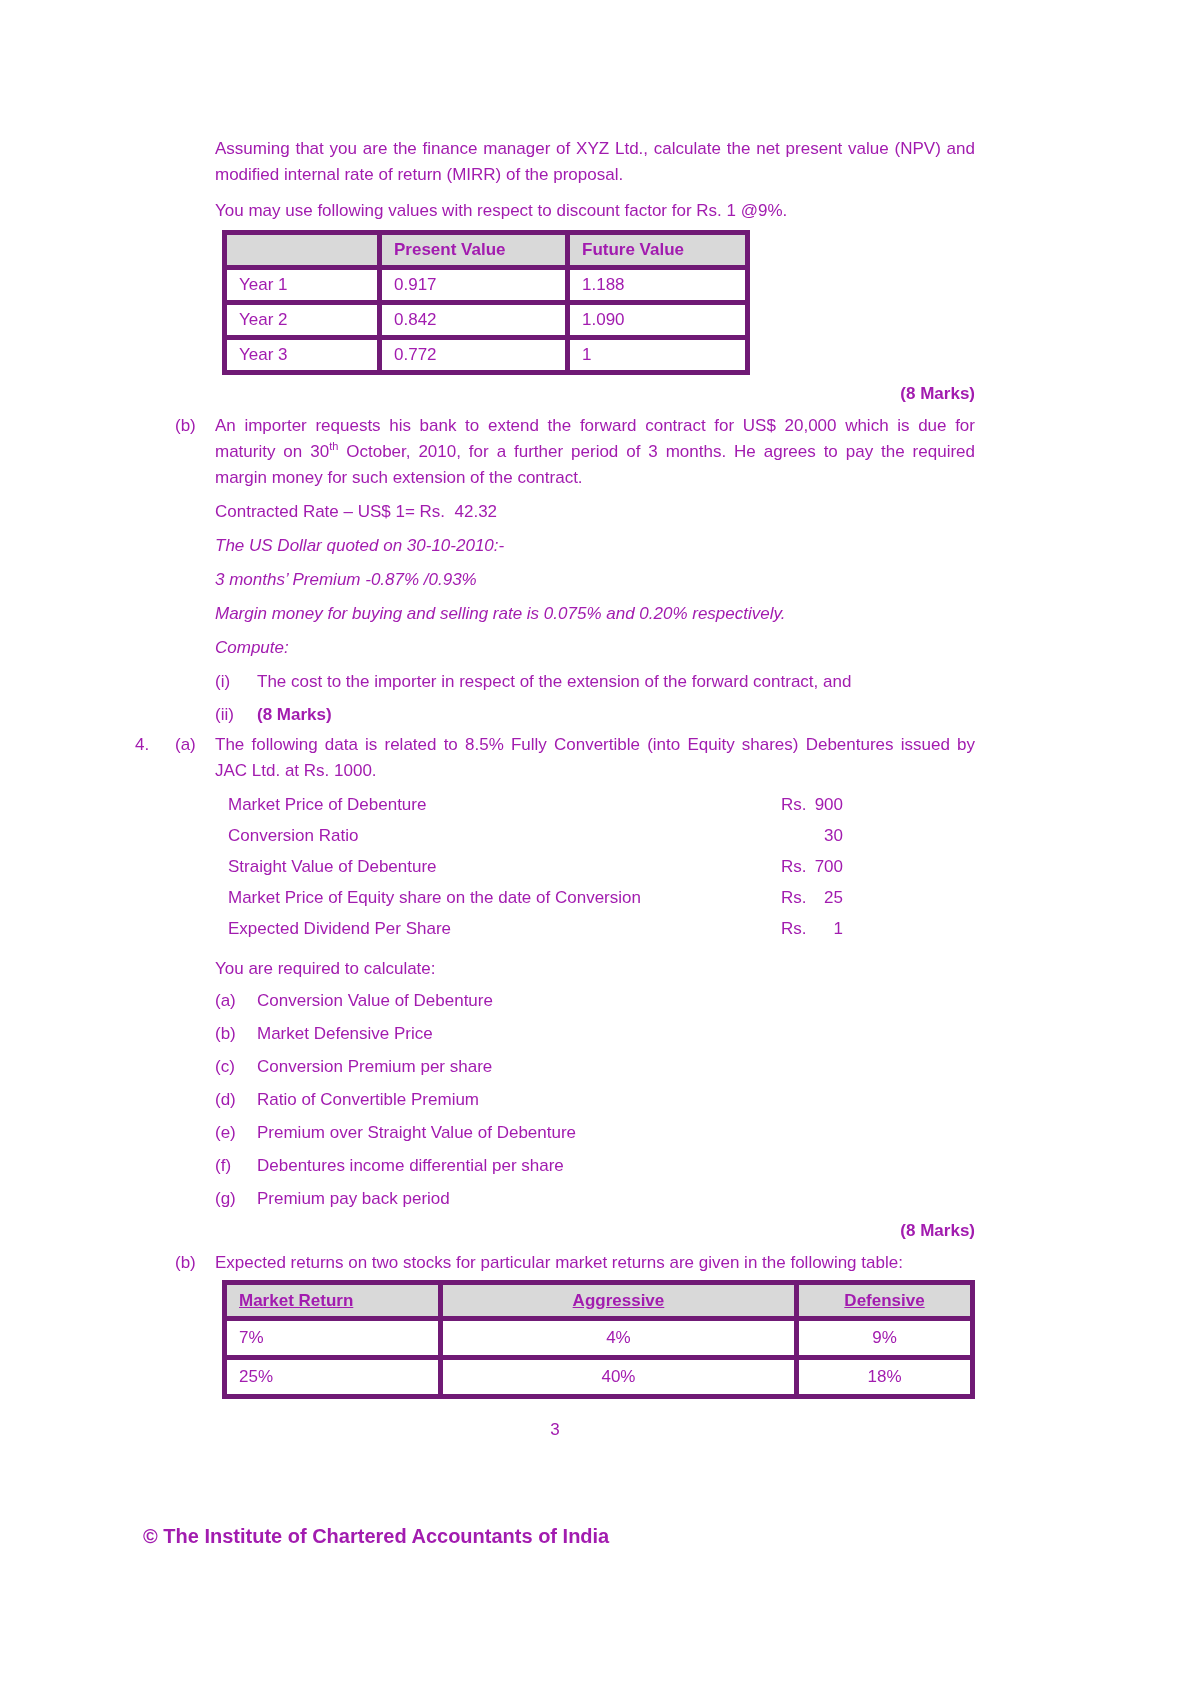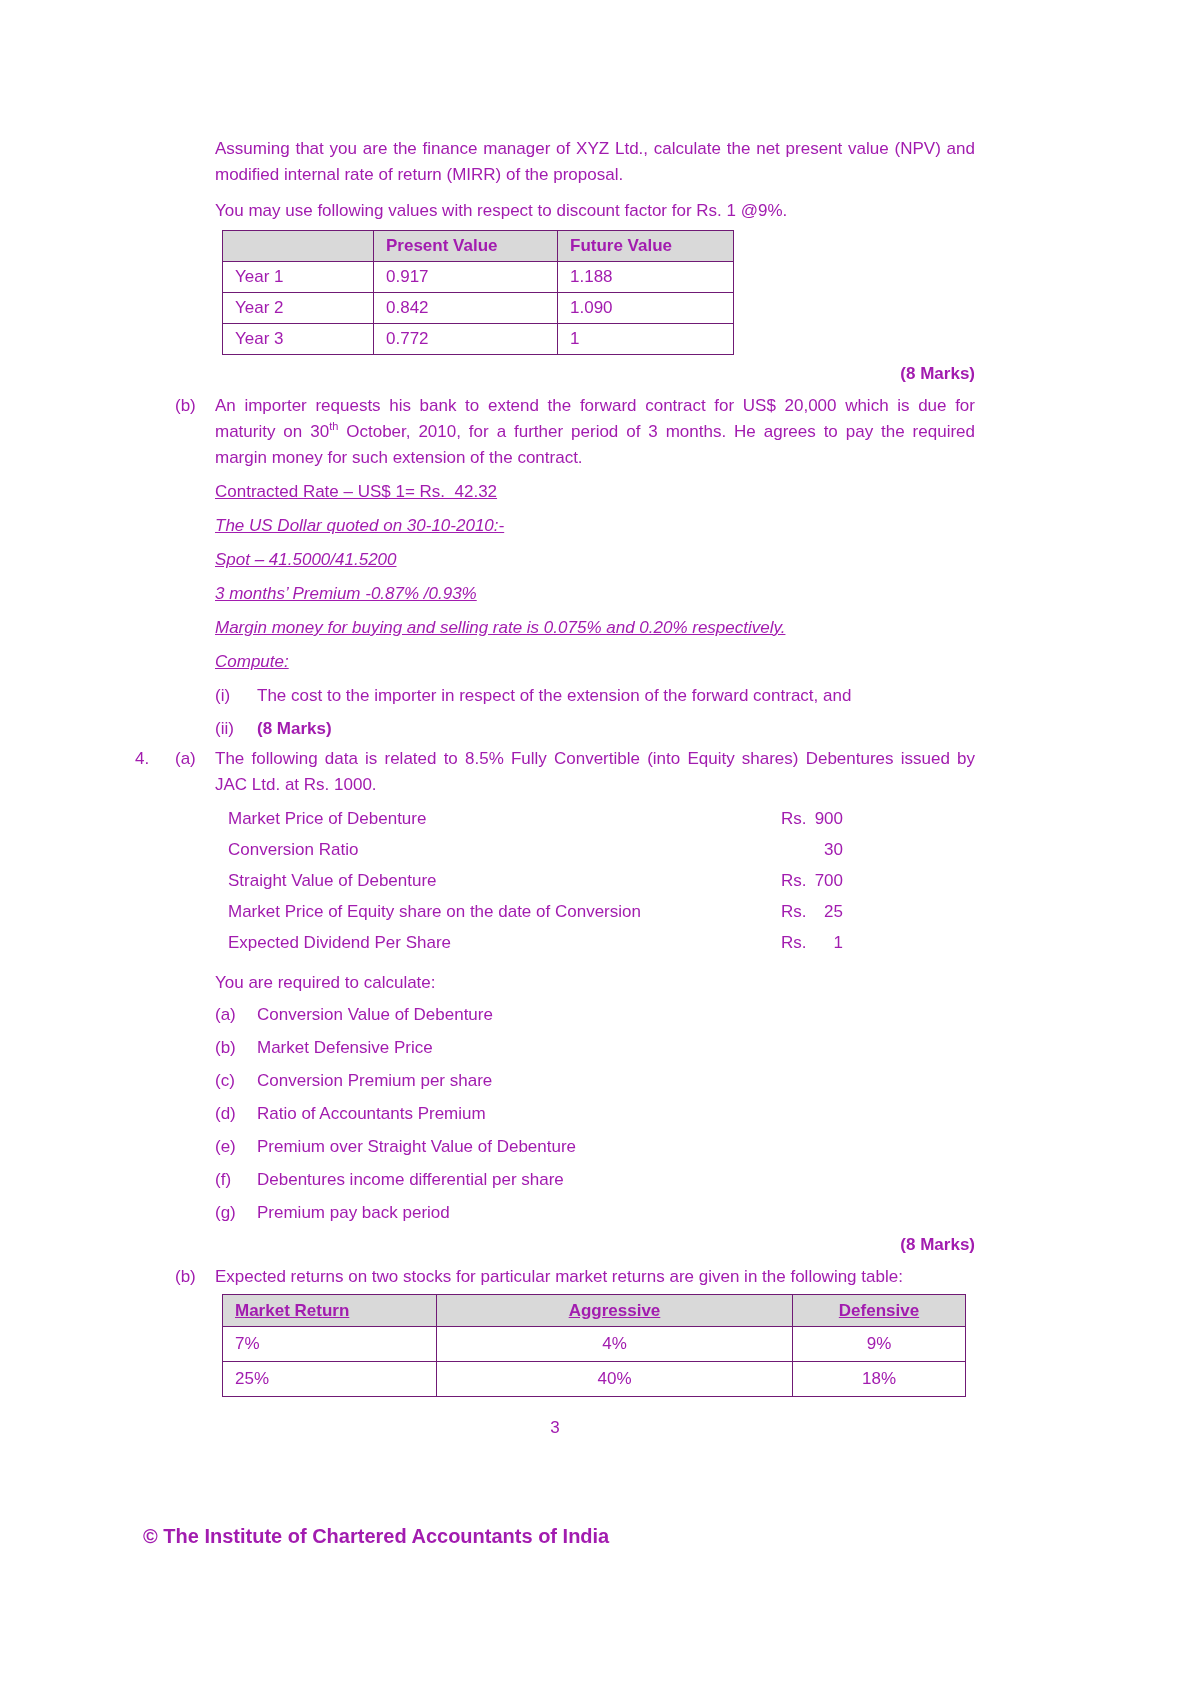--- a/index.html
+++ b/index.html
@@ -8,21 +8,21 @@
     width:1191px;height:1684px;
     background:#ffffff;
     font-family:"Liberation Sans", sans-serif;
     font-size:17px;color:#a21caf;
     overflow:hidden;
   }
   .content{
     position:absolute;left:135px;top:136px;width:840px;
   }
   .para{ text-align:justify; line-height:26px; margin:0 0 10px 80px; }
-  .line{ line-height:26px; margin:0 0 8px 80px;text-decoration:underline; }
+  .line{ line-height:26px; margin:0 0 8px 80px; }
   .intro{ line-height:26px; margin:14px 0 6px 80px; }
   .italic{ font-style:italic; }
   .ws-pre{ white-space:pre-wrap; }
   .marks{ text-align:right; font-weight:bold; line-height:26px; margin:6px 0 6px 0; }
 
   
   .qrow{ display:flex; align-items:flex-start; margin-bottom:8px; }
   .qnum{ width:40px; flex:0 0 40px; line-height:26px; }
   .qlab{ width:40px; flex:0 0 40px; line-height:26px; }
   .qtext{ flex:1; text-align:justify; line-height:26px; }
@@ -35,21 +35,21 @@
 
   
   .datalist{ margin:8px 0 10px 93px; width:615px; }
   .datarow{ display:flex; justify-content:space-between; line-height:26px; margin-bottom:5px; }
   .datarow .dlabel{ flex:1; }
   .datarow .dvalue{ flex:0 0 62px; display:flex; justify-content:space-between; }
 
   
   table{ border-collapse:collapse; margin-left:87px; }
   .tbl1{ margin-top:6px; margin-bottom:6px; }
-  th,td{ border:1px solid #701a75; padding:0 12px; line-height:26px; }
+  th,td{ border:5px solid #701a75; padding:0 12px; line-height:26px; }
   th{ background:#d9d9d9; text-align:left; font-weight:bold; height:30px; }
   .tbl1 td{ height:30px; }
   .tbl1 .c0{ width:126px; } .tbl1 .c1{ width:159px; } .tbl1 .c2{ width:151px; }
   .tbl2{ margin-top:4px; }
   .tbl2 th{ height:31px;text-decoration:underline; }
   .tbl2 td{ height:34px; }
   .tbl2 .c0{ width:189px; }
   .tbl2 .c1{ width:331px; text-align:center; }
   .tbl2 .c2{ width:148px; text-align:center; }
 
@@ -98,21 +98,20 @@
     <div class="marks">(8 Marks)</div>
 
     <div class="qrow">
       <span class="qnum"></span>
       <span class="qlab">(b)</span>
       <span class="qtext"><span>An importer requests his bank to extend the forward contract for US$ 20,000 which is due for maturity on 30</span><sup>th</sup><span> October, 2010, for a further period of 3 months. He agrees to pay the required margin money for such extension of the contract.</span></span>
     </div>
 
     <div class="line ws-pre">Contracted Rate – US$ 1= Rs.  42.32</div>
     <div class="line italic">The US Dollar quoted on 30-10-2010:-</div>
-    <div class="line italic">Spot – 41.5000/41.5200</div>
     <div class="line italic">3 months’ Premium -0.87% /0.93%</div>
     <div class="line italic">Margin money for buying and selling rate is 0.075% and 0.20% respectively.</div>
     <div class="line italic">Compute:</div>
 
     <div class="item">
       <span class="ilab">(i)</span>
       <span class="itext">The cost to the importer in respect of the extension of the forward contract, and</span>
     </div>
     <div class="item" style="margin-bottom:4px">
       <span class="ilab">(ii)</span>
@@ -172,21 +171,21 @@
     <div class="item">
       <span class="ilab">(b)</span>
       <span class="itext">Market Defensive Price</span>
     </div>
     <div class="item">
       <span class="ilab">(c)</span>
       <span class="itext">Conversion Premium per share</span>
     </div>
     <div class="item">
       <span class="ilab">(d)</span>
-      <span class="itext">Ratio of Accountants Premium</span>
+      <span class="itext">Ratio of Convertible Premium</span>
     </div>
     <div class="item">
       <span class="ilab">(e)</span>
       <span class="itext">Premium over Straight Value of Debenture</span>
     </div>
     <div class="item">
       <span class="ilab">(f)</span>
       <span class="itext">Debentures income differential per share</span>
     </div>
     <div class="item" style="margin-bottom:2px">

